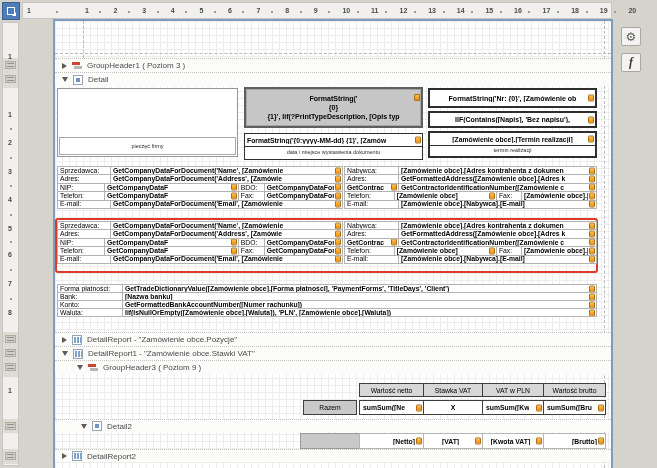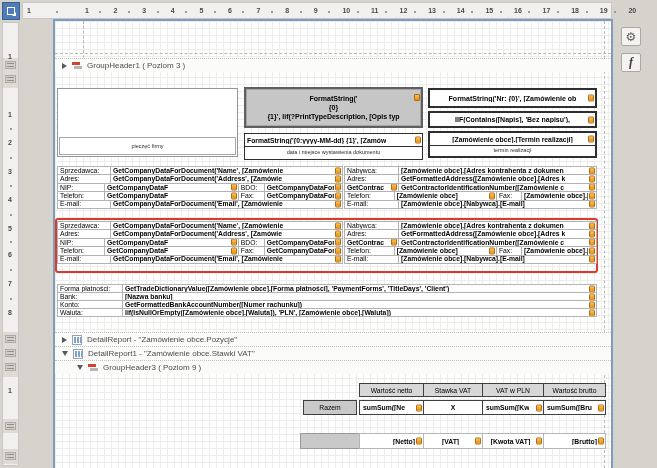--- a/index.html
+++ b/index.html
@@ -164,20 +164,27 @@
     <div class="dash-v" style="left:549px;top:0;height:447px;"></div>
 
     <div class="band" style="top:37px;padding-left:7px;">
       <span class="arr arr-r"></span>
       <span class="bi bi-gh">
           <i class="t"></i>
           <i class="b"></i>
         </span>
       <span class="btxt">GroupHeader1 ( Poziom 3 )</span>
     </div>
+    <div class="band" style="top:51px;padding-left:7px;">
+      <span class="arr arr-d"></span>
+      <span class="bi bi-detail">
+          <i class="sq"></i>
+        </span>
+      <span class="btxt">Detail</span>
+    </div>
     <div class="band" style="top:311px;padding-left:7px;">
       <span class="arr arr-r"></span>
       <span class="bi bi-dr">
           <i class="s1"></i>
           <i class="s2"></i>
           <i class="s3"></i>
         </span>
       <span class="btxt">DetailReport - "Zamówienie obce.Pozycje"</span>
     </div>
     <div class="band" style="top:325px;padding-left:7px;">
@@ -190,20 +197,36 @@
       <span class="btxt">DetailReport1 - "Zamówienie obce.Stawki VAT"</span>
     </div>
     <div class="band" style="top:339px;padding-left:22px;">
       <span class="arr arr-d"></span>
       <span class="bi bi-gh">
           <i class="t"></i>
           <i class="b"></i>
         </span>
       <span class="btxt">GroupHeader3 ( Poziom 9 )</span>
     </div>
+    <div class="band" style="top:398px;height:13px;padding-left:26px;">
+      <span class="arr arr-d"></span>
+      <span class="bi bi-detail">
+          <i class="sq"></i>
+        </span>
+      <span class="btxt">Detail2</span>
+    </div>
+    <div class="band" style="top:428px;height:13px;padding-left:7px;">
+      <span class="arr arr-r"></span>
+      <span class="bi bi-dr">
+          <i class="s1"></i>
+          <i class="s2"></i>
+          <i class="s3"></i>
+        </span>
+      <span class="btxt">DetailReport2</span>
+    </div>
 
     <div class="bx" style="left:2px;top:67px;width:181px;height:69px;border:1px solid #969696;"></div>
     <div class="bx" style="left:4px;top:116px;width:177px;height:18px;border:1px solid #a8a8a8;display:flex;align-items:center;justify-content:center;">
       <span class="caption-sm">pieczęć firmy</span>
     </div>
 
     <div class="bx" style="left:189px;top:66px;width:179px;height:41px;background:#c6c6c6;border:2px solid #5f5f5f;box-shadow:inset 0 0 0 1px #a5a5a5;
          display:flex;flex-direction:column;align-items:center;justify-content:center;font-size:7px;font-weight:bold;line-height:9px;">
       <span class="tag" style="top:5px;transform:none;"></span>
       <span class="txt">FormatString('</span>

